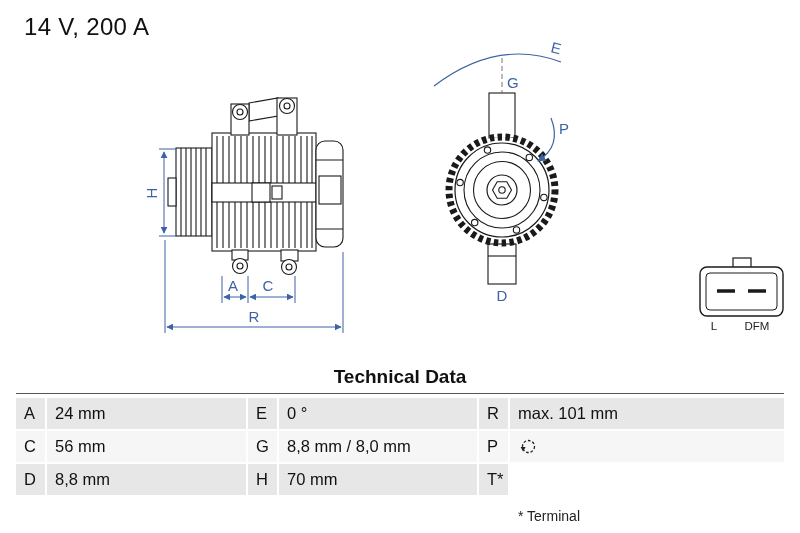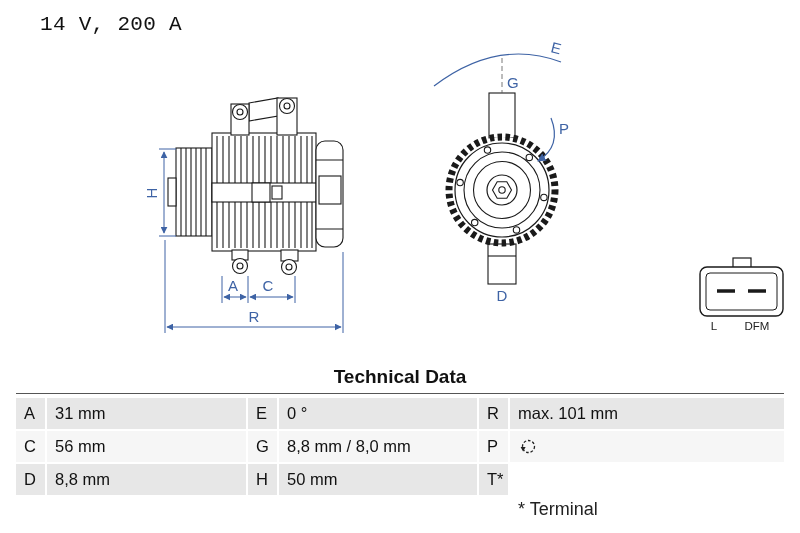--- a/index.html
+++ b/index.html
@@ -1,33 +1,33 @@
 <!DOCTYPE html>
 <html><head>
 <meta charset="utf-8">
 <style>
   html,body{margin:0;padding:0;background:#fff;}
   .page{
     position:relative;width:800px;height:533px;background:#fff;overflow:hidden;
     font-family:"Liberation Sans",sans-serif;color:#111;
   }
-  .rating{position:absolute;top:13px;left:40px;font-size:21px;letter-spacing:.3px;font-family:Liberation Mono, monospace;}
+  .rating{position:absolute;top:13px;left:24px;font-size:24px;letter-spacing:.3px;}
   .drawing{position:absolute;top:0;left:0;}
   .drawing text{font-family:"Liberation Sans",sans-serif;}
   .dimtext{fill:#3e63a5;font-size:15px;}
   .conntext{fill:#222;font-size:11.5px;}
   .tech{position:absolute;top:366px;left:16px;width:768px;}
   .tech-title{font-size:19px;font-weight:bold;margin:0 0 5px 0;text-align:center;}
   .rule{height:1px;background:#555;margin-bottom:4px;}
   .tech-table{display:grid;grid-template-columns:29px 199px 29px 198px 29px 1fr;gap:2px;font-size:16.5px;}
   .cell{height:31px;line-height:31px;padding-left:8px;white-space:nowrap;overflow:hidden;}
   .r-odd{background:#e7e7e7;}
   .r-even{background:#f6f6f6;}
   .rot{vertical-align:middle;margin-top:-3px;}
-  .footnote{margin-top:4px;padding-left:502px;font-size:18px;color:#222;}
+  .footnote{margin-top:13px;padding-left:502px;font-size:14px;color:#222;}
 </style>
 </head>
 <body>
 
 <div class="page">
 
   <div class="rating">14 V, 200 A</div>
 
   <svg class="drawing" width="800" height="350" viewBox="0 0 800 350">
     <defs>
@@ -117,41 +117,41 @@
     </g>
   </svg>
 
   <div class="tech">
     <div class="tech-title">Technical Data</div>
     <div class="rule"></div>
 
     <div class="tech-table">
 
       <div class="cell r-odd">A</div>
-      <div class="cell r-odd">31 mm</div>
+      <div class="cell r-odd">24 mm</div>
       <div class="cell r-odd">E</div>
       <div class="cell r-odd">0 °</div>
       <div class="cell r-odd">R</div>
       <div class="cell r-odd">max. 101 mm</div>
 
       <div class="cell r-even">C</div>
       <div class="cell r-even">56 mm</div>
       <div class="cell r-even">G</div>
       <div class="cell r-even">8,8 mm / 8,0 mm</div>
       <div class="cell r-even">P</div>
       <div class="cell r-even">
         <svg class="rot" width="20" height="17" viewBox="0 0 20 17">
           <circle cx="10.5" cy="8.5" r="6" fill="none" stroke="#222" stroke-width="1.3" stroke-dasharray="2.6 1.9"></circle>
           <polygon points="2.6,9 7.6,9 5.1,13.6" fill="#222"></polygon>
         </svg>
       </div>
 
       <div class="cell r-odd">D</div>
       <div class="cell r-odd">8,8 mm</div>
       <div class="cell r-odd">H</div>
-      <div class="cell r-odd">50 mm</div>
+      <div class="cell r-odd">70 mm</div>
       <div class="cell r-odd">T*</div>
     </div>
 
     <div class="footnote">* Terminal</div>
   </div>
 
 </div>
 
 </body></html>

